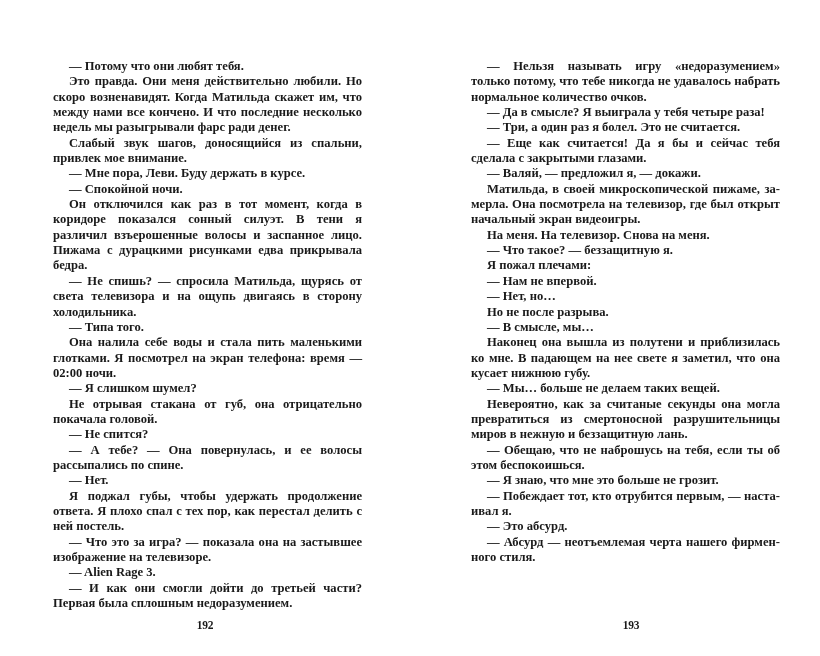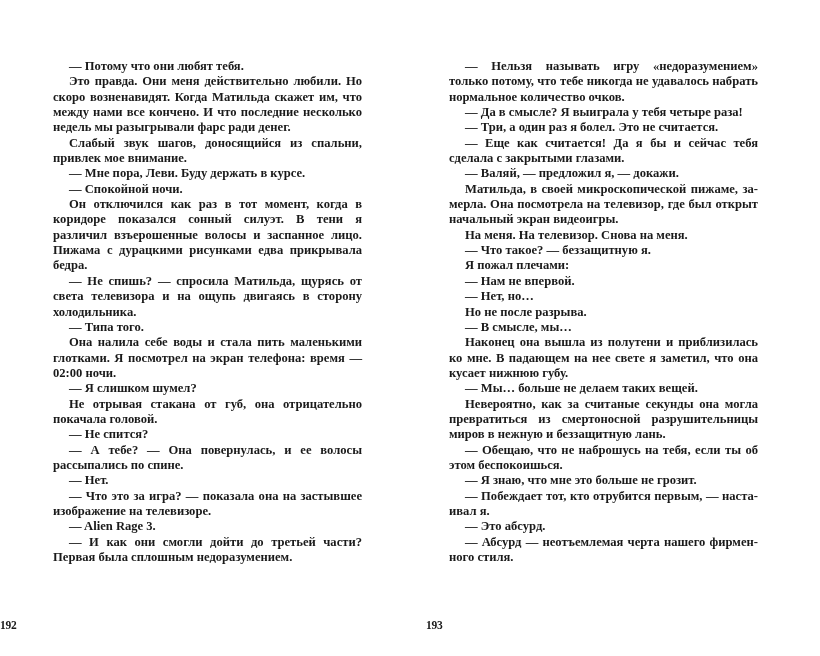--- a/index.html
+++ b/index.html
@@ -31,30 +31,31 @@
     .text-block {
       position: absolute;
       top: 59px;
       width: 309px;
       font-size: 12.6px;
       line-height: 15.35px;
       text-align: justify;
       hyphens: manual;
     }
     .page-left .text-block { left: 53px; }
-    .page-right .text-block { left: 39px; }
+    .page-right .text-block { left: 61px; }
     .para {
       margin: 0;
       text-indent: 16px;
       text-align-last: left;
     }
     .page-number {
       position: absolute;
       top: 619px;
       width: 100%;
+      text-align: center;
       font-size: 11.5px;
       letter-spacing: -0.2px;
     }
     .page-left .page-number { left: 0; width: 410px; }
     .page-right .page-number { left: 16px; width: 410px; }
   </style>
 </head>
 <body>
 
 <div class="spread">
@@ -68,20 +69,21 @@
       <p class="para">— Спокойной ночи.</p>
       <p class="para">Он отключился как раз в тот момент, когда в кори­доре показался сонный силуэт. В тени я различил взъеро­шенные волосы и заспанное лицо. Пижама с дурацкими рисунками едва прикрывала бедра.</p>
       <p class="para">— Не спишь? — спросила Матильда, щурясь от света телевизора и на ощупь двигаясь в сторону холо­дильника.</p>
       <p class="para">— Типа того.</p>
       <p class="para">Она налила себе воды и стала пить маленькими глот­ками. Я посмотрел на экран телефона: время — 02:00 ночи.</p>
       <p class="para">— Я слишком шумел?</p>
       <p class="para">Не отрывая стакана от губ, она отрицательно покачала головой.</p>
       <p class="para">— Не спится?</p>
       <p class="para">— А тебе? — Она повернулась, и ее волосы рассыпа­лись по спине.</p>
       <p class="para">— Нет.</p>
+      <p class="para">Я поджал губы, чтобы удержать продолжение ответа. Я плохо спал с тех пор, как перестал делить с ней по­стель.</p>
       <p class="para">— Что это за игра? — показала она на застывшее изо­бражение на телевизоре.</p>
       <p class="para">— Alien Rage 3.</p>
       <p class="para">— И как они смогли дойти до третьей части? Первая была сплошным недоразумением.</p>
     </div>
     <div class="page-number">192</div>
   </div>
 
   <div class="page page-right">
     <div class="text-block">
       <p class="para">— Нельзя называть игру «недоразумением» только по­тому, что тебе никогда не удавалось набрать нормальное количество очков.</p>

